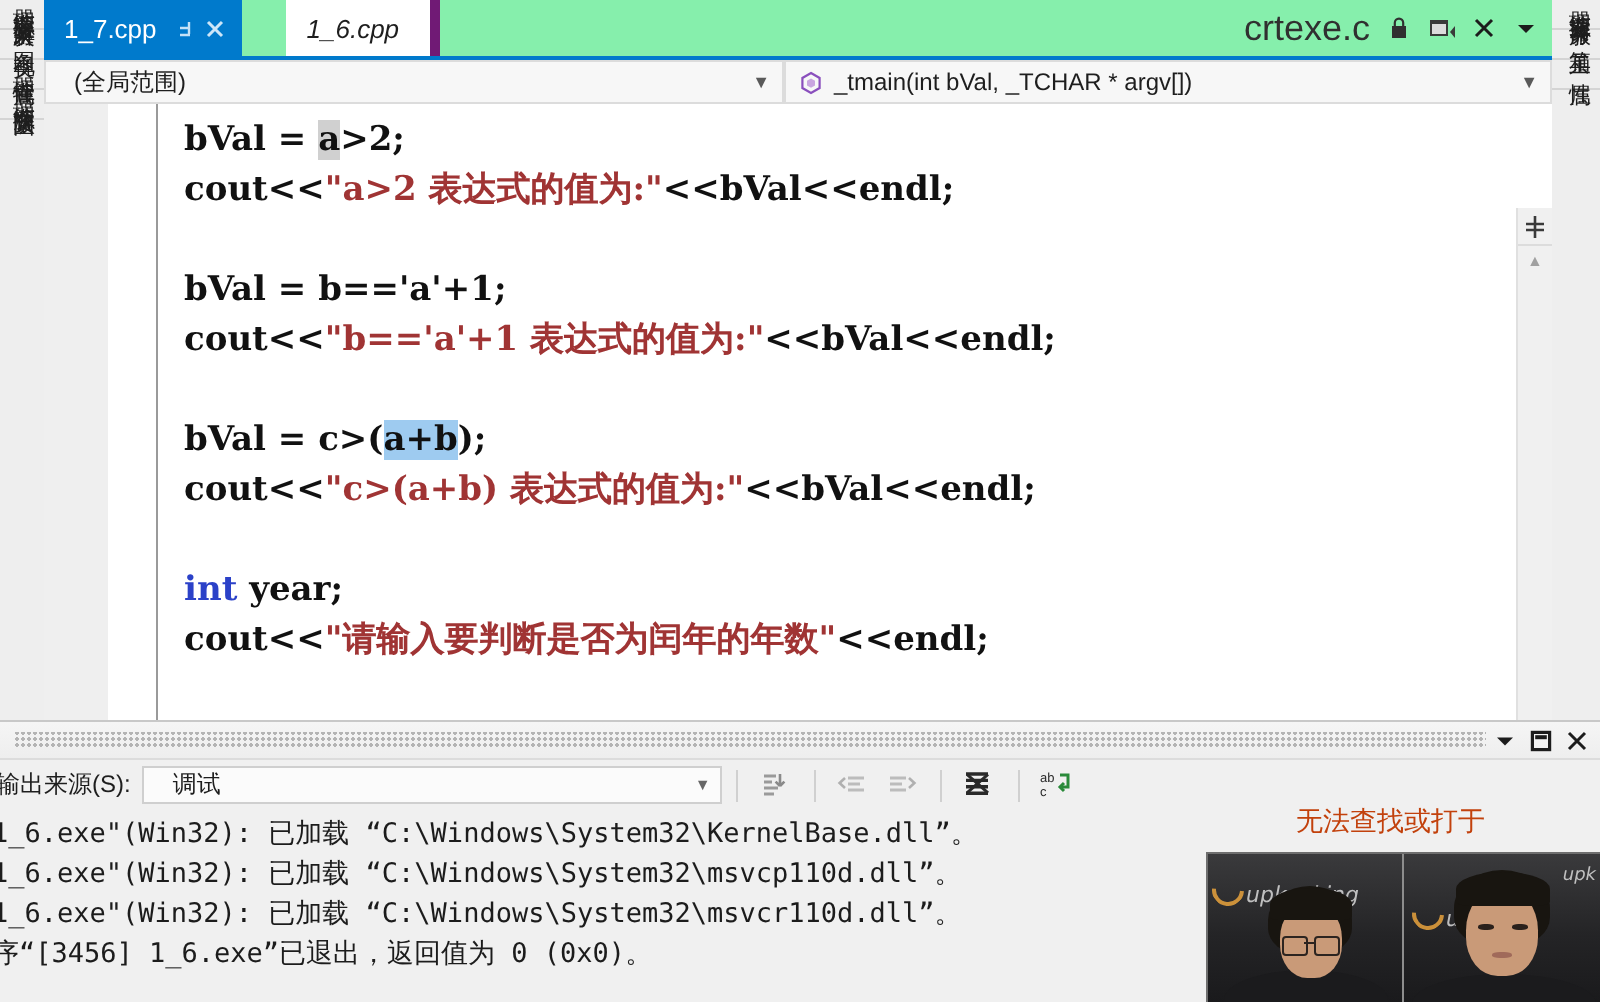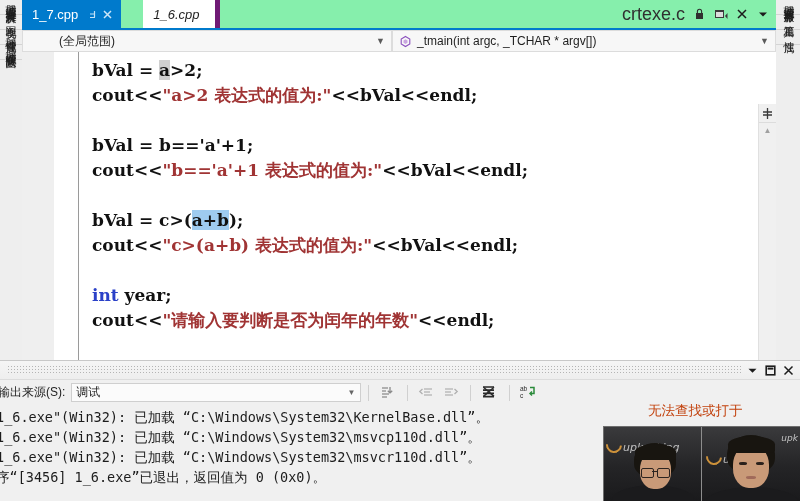--- a/index.html
+++ b/index.html
@@ -142,21 +142,21 @@
     align-items: center;
     background: #f7f7f7;
     border: 1px solid #dcdcdc;
     box-sizing: border-box;
     font-size: 12px;
     color: #1e1e1e;
     height: 22px;
     cursor: pointer;
     user-select: none;
   }
-  .combo.scope { width: 370px; padding-left: 36px; }
+  .combo.scope { width: 370px; padding-left: 14px; }
   .combo.func { flex: 1; padding-left: 6px; }
   .combo .arrow {
     margin-left: auto;
     padding: 0 6px;
     font-size: 9px;
     color: #5a5a5a;
   }
   .method-glyph {
     width: 13px; height: 13px; margin-right: 5px;
     flex: 0 0 auto;
@@ -279,21 +279,21 @@
   }
   .out-combo {
     width: 290px;
     height: 19px;
     border: 1px solid #cfcfcf;
     background: #fbfbfb;
     font-size: 12px;
     color: #1e1e1e;
     display: flex;
     align-items: center;
-    padding-left: 4px;
+    padding-left: 14px;
     margin-left: 6px;
     box-sizing: border-box;
     cursor: pointer;
     gap: 32px;
   }
   .out-combo .arrow { margin-left: auto; padding-right: 5px; font-size: 8px; color: #666; }
   .tb-sep { width: 1px; height: 16px; background: #d0d0d0; margin: 0 7px; }
   .out-icon {
     width: 22px; height: 20px;
     display: inline-flex; align-items: center; justify-content: center;
@@ -466,21 +466,21 @@
         <span>(全局范围)</span>
         <span class="arrow">▼</span>
       </div>
       <div class="combo func">
         <span class="method-glyph">
           <svg width="13" height="13" viewBox="0 0 13 13">
             <path d="M6.5 1.5l4.3 2.5v5L6.5 11.5 2.2 9V4z" fill="none" stroke="#8a4fbd" stroke-width="1.1"></path>
             <path d="M6.5 4.2l2 1.2v2.3l-2 1.2-2-1.2V5.4z" fill="#c9a5e0"></path>
           </svg>
         </span>
-        <span>_tmain(int argc, _TCHAR * argv[])</span>
+        <span>_tmain(int bVal, _TCHAR * argv[])</span>
         <span class="arrow">▼</span>
       </div>
     </div>
 
     <div class="code-surface">
       <div class="gutter-margin"></div>
       <div class="gutter-line"></div>
       <div class="code-body" id="code-body"><div class="code-line"><span class="tok-plain">bVal = </span><span class="tok-plain sel-gray">a</span><span class="tok-plain">&gt;2;</span></div><div class="code-line"><span class="tok-plain">cout&lt;&lt;</span><span class="tok-str">"a&gt;2 表达式的值为:"</span><span class="tok-plain">&lt;&lt;bVal&lt;&lt;endl;</span></div><div class="code-line blank">&nbsp;</div><div class="code-line"><span class="tok-plain">bVal = b=='a'+1;</span></div><div class="code-line"><span class="tok-plain">cout&lt;&lt;</span><span class="tok-str">"b=='a'+1 表达式的值为:"</span><span class="tok-plain">&lt;&lt;bVal&lt;&lt;endl;</span></div><div class="code-line blank">&nbsp;</div><div class="code-line"><span class="tok-plain">bVal = c&gt;(</span><span class="tok-plain sel-blue">a+b</span><span class="tok-plain">);</span></div><div class="code-line"><span class="tok-plain">cout&lt;&lt;</span><span class="tok-str">"c&gt;(a+b) 表达式的值为:"</span><span class="tok-plain">&lt;&lt;bVal&lt;&lt;endl;</span></div><div class="code-line blank">&nbsp;</div><div class="code-line"><span class="tok-kw">int</span><span class="tok-plain"> year;</span></div><div class="code-line"><span class="tok-plain">cout&lt;&lt;</span><span class="tok-str">"请输入要判断是否为闰年的年数"</span><span class="tok-plain">&lt;&lt;endl;</span></div></div>
 
       <div class="vscroll">

